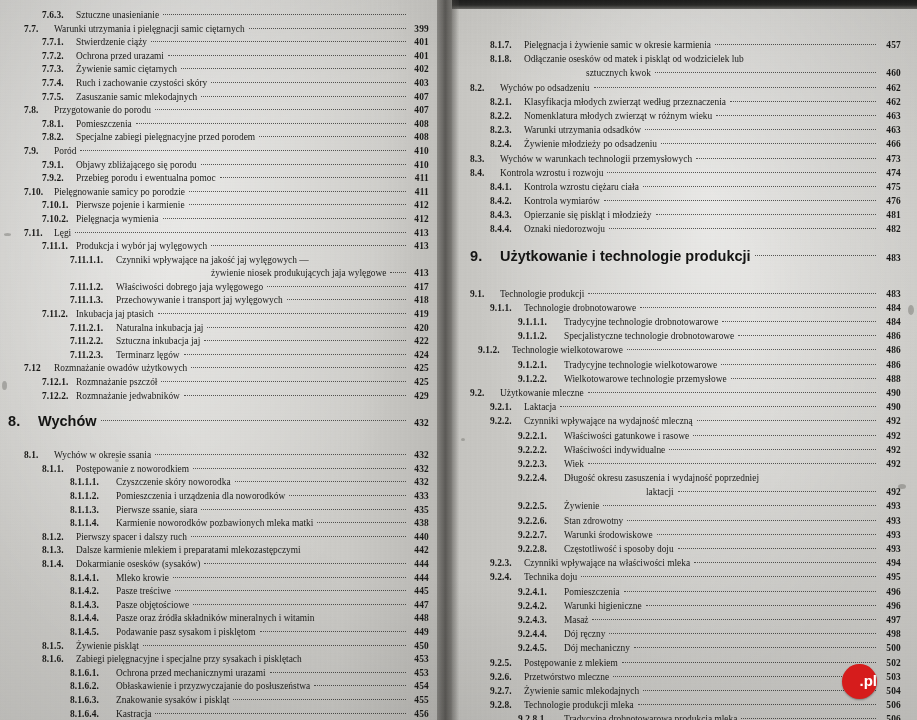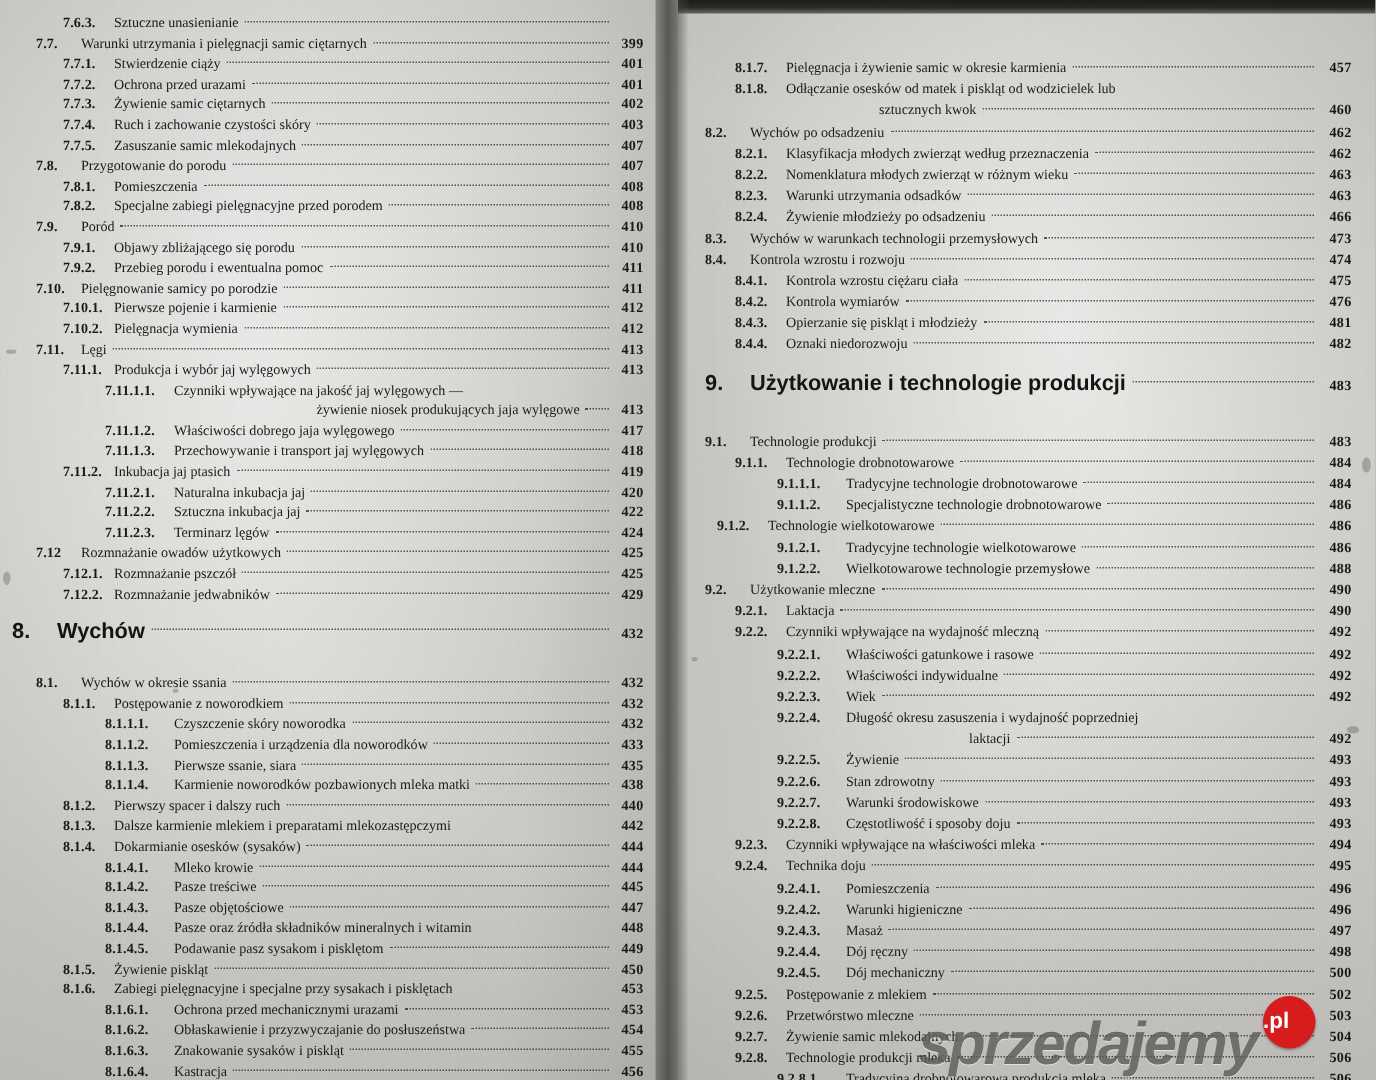--- a/index.html
+++ b/index.html
@@ -148,21 +148,21 @@
     text-shadow:0 1px 0 rgba(255,255,255,.55);
   }
   .wm-badge{
     position:absolute;left:230px;top:0px;
     width:35px;height:35px;border-radius:50%;
     background:#d61c1c;
     box-shadow:0 1px 2px rgba(0,0,0,.35);
   }
   .wm-badge span{
     position:absolute;left:0;right:0;top:8px;
-    text-align:left;
+    text-align:right;
     font-family:"Liberation Sans",sans-serif;
     font-weight:bold;font-size:15px;color:#fff;
   }
   
   .smudge{position:absolute;background:rgba(90,88,84,.35);border-radius:50%;}
 </style>
 </head>
 <body>
 
 <div id="page">
@@ -762,19 +762,18 @@
         <span class="ttl">Tradycyjna drobnotowarowa produkcja mleka</span>
         <span class="leader"></span>
         <span class="pg">506</span>
       </div>
     </div>
 
   <div class="grain"></div>
   <div class="vignette"></div>
 
   <div class="watermark">
-    <div class="wm-text">sprzedajemy</div>
     <div class="wm-badge">
       <span>.pl</span>
     </div>
   </div>
 
 </div>
 
 </body></html>

